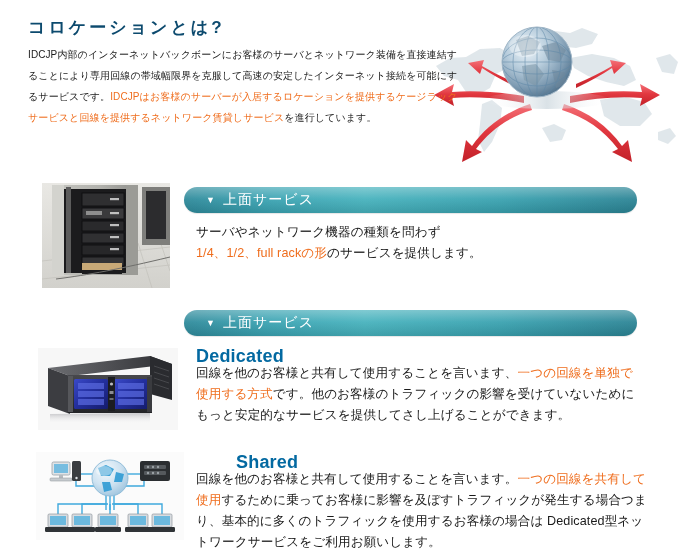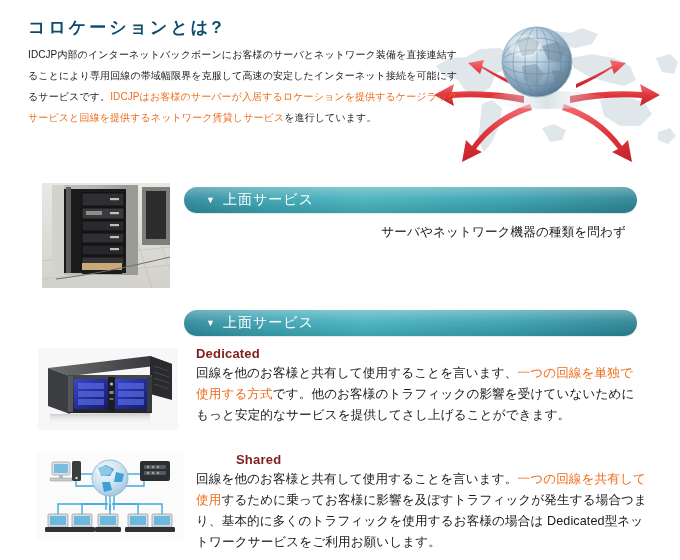--- a/index.html
+++ b/index.html
@@ -71,25 +71,25 @@
   #photo-network { left: 36px; top: 452px; width: 148px; height: 88px; }
 
   
   .body-text {
     position: absolute;
     font-size: 12.6px; line-height: 21px;
     letter-spacing: 0.1px;
   }
   .sub-heading {
     position: absolute;
-    font-size: 13px; font-weight: bold; color: #7f1d1d;
+    font-size: 18px; font-weight: bold; color: #0369a1;
     letter-spacing: 0.2px;
   }
 
-  #svc-text      { left: 196px; top: 222px; width: 430px; text-align: right; }
+  #svc-text      { left: 196px; top: 222px; width: 430px; }
   #ded-heading   { left: 196px; top: 346px; }
   #ded-text      { left: 196px; top: 363px; width: 448px; }
   #shr-heading   { left: 196px; top: 452px; margin-left: 40px; }
   #shr-text      { left: 196px; top: 469px; width: 452px; }
 </style>
 </head>
 <body>
 
 <div id="hero">
 
@@ -230,20 +230,21 @@
     <rect x="40" y="87" width="40" height="4" fill="#1c1c1e"></rect>
 
     <rect x="24" y="4" width="5" height="86" fill="#5c5c5c"></rect>
 
     <path d="M14,96 C46,92 78,86 128,74" stroke="#6f6f6c" stroke-width="1" fill="none"></path>
   </svg>
 </div>
 
 <div class="body-text" id="svc-text">
   <div><span>サーバやネットワーク機器の種類を問わず</span></div>
+  <div><span class="hl-orange">1/4、1/2、full rackの形</span><span>のサービスを提供します。</span></div>
 </div>
 
 <div class="section-bar" style="top:310px">
   <span class="bar-caret">▼</span>
   <span class="bar-label">上面サービス</span>
 </div>
 
 <div class="photo" id="photo-server">
   <svg class="photo-inner" viewBox="0 0 140 82" preserveAspectRatio="none" aria-hidden="true">
     <defs>

